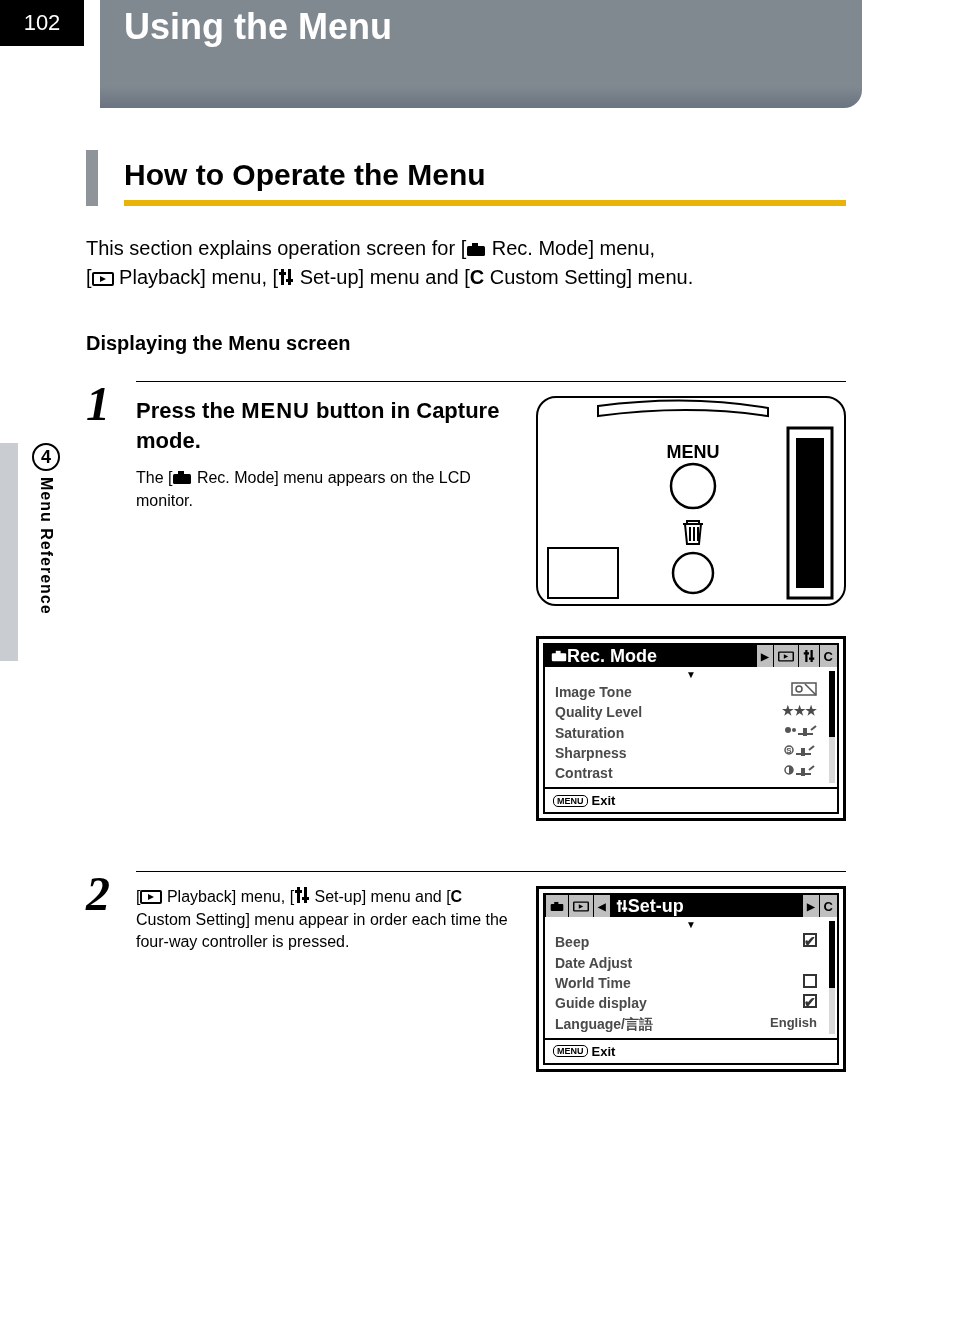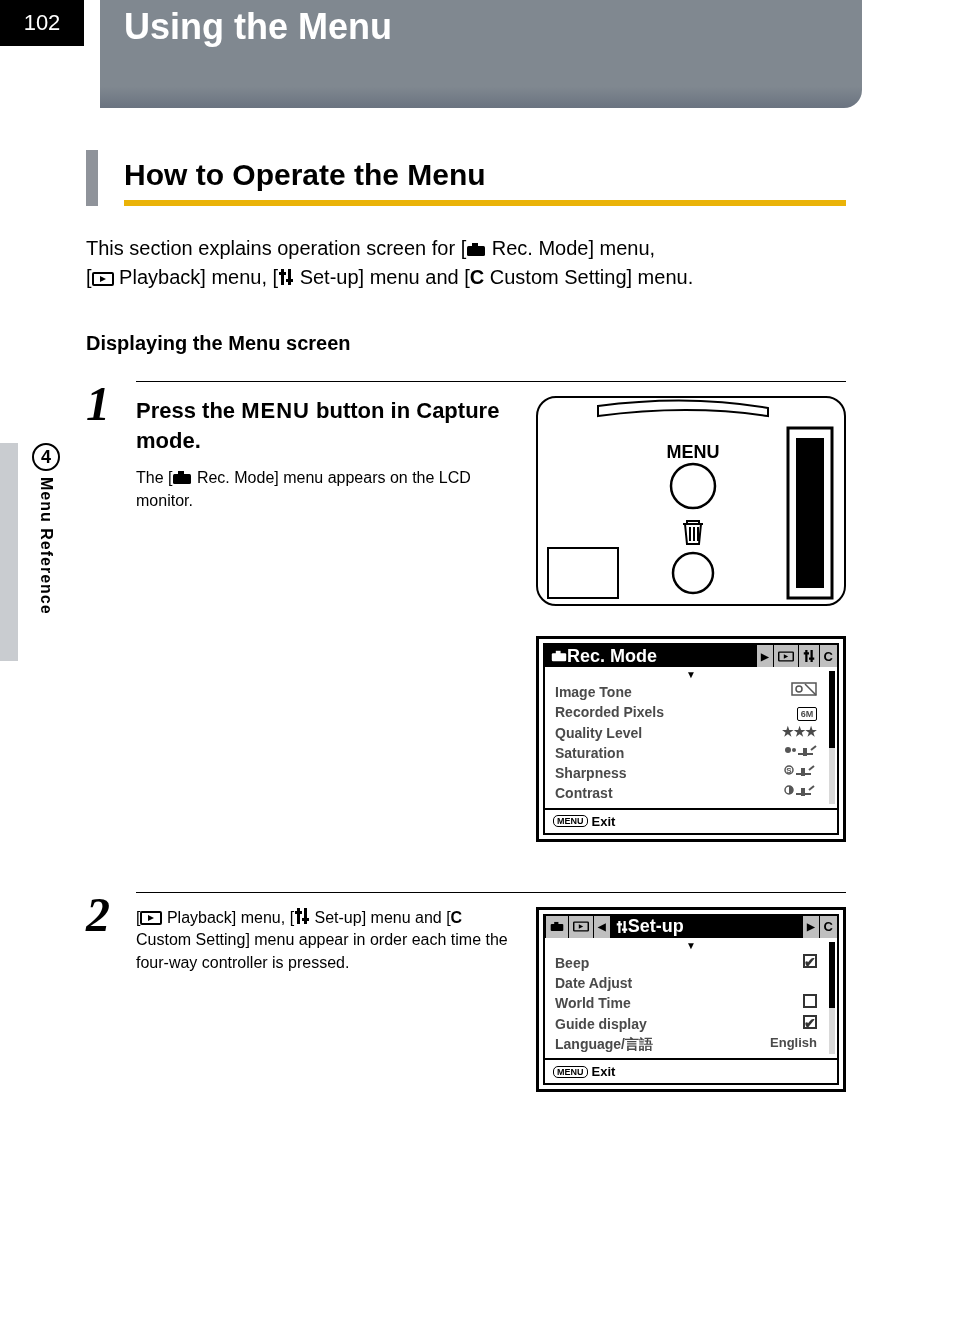--- a/index.html
+++ b/index.html
@@ -367,24 +367,20 @@
               <div class="lcd-down-caret">▼</div>
               <div class="lcd-scroll-track"></div>
               <div class="lcd-scroll-thumb"></div>
               <div class="lcd-row">
                   <span>Image Tone</span>
                   <span class="val"><svg width="26" height="14">
                       <rect x="1" y="1" width="24" height="12" fill="none" stroke="#555" stroke-width="1.5"></rect>
                       <circle cx="8" cy="7" r="3" fill="none" stroke="#555" stroke-width="1.5"></circle>
                       <line x1="14" y1="2" x2="25" y2="13" stroke="#555" stroke-width="1.5"></line>
                     </svg></span>
-                </div>
-              <div class="lcd-row">
-                  <span>Recorded Pixels</span>
-                  <span class="val"><span class="icon-box">6M</span></span>
                 </div>
               <div class="lcd-row">
                   <span>Quality Level</span>
                   <span class="val">★★★</span>
                 </div>
               <div class="lcd-row">
                   <span>Saturation</span>
                   <span class="val"><svg width="34" height="12">
                       <circle cx="5" cy="6" r="3" fill="#555"></circle>
                       <circle cx="11" cy="6" r="2" fill="#555"></circle>

